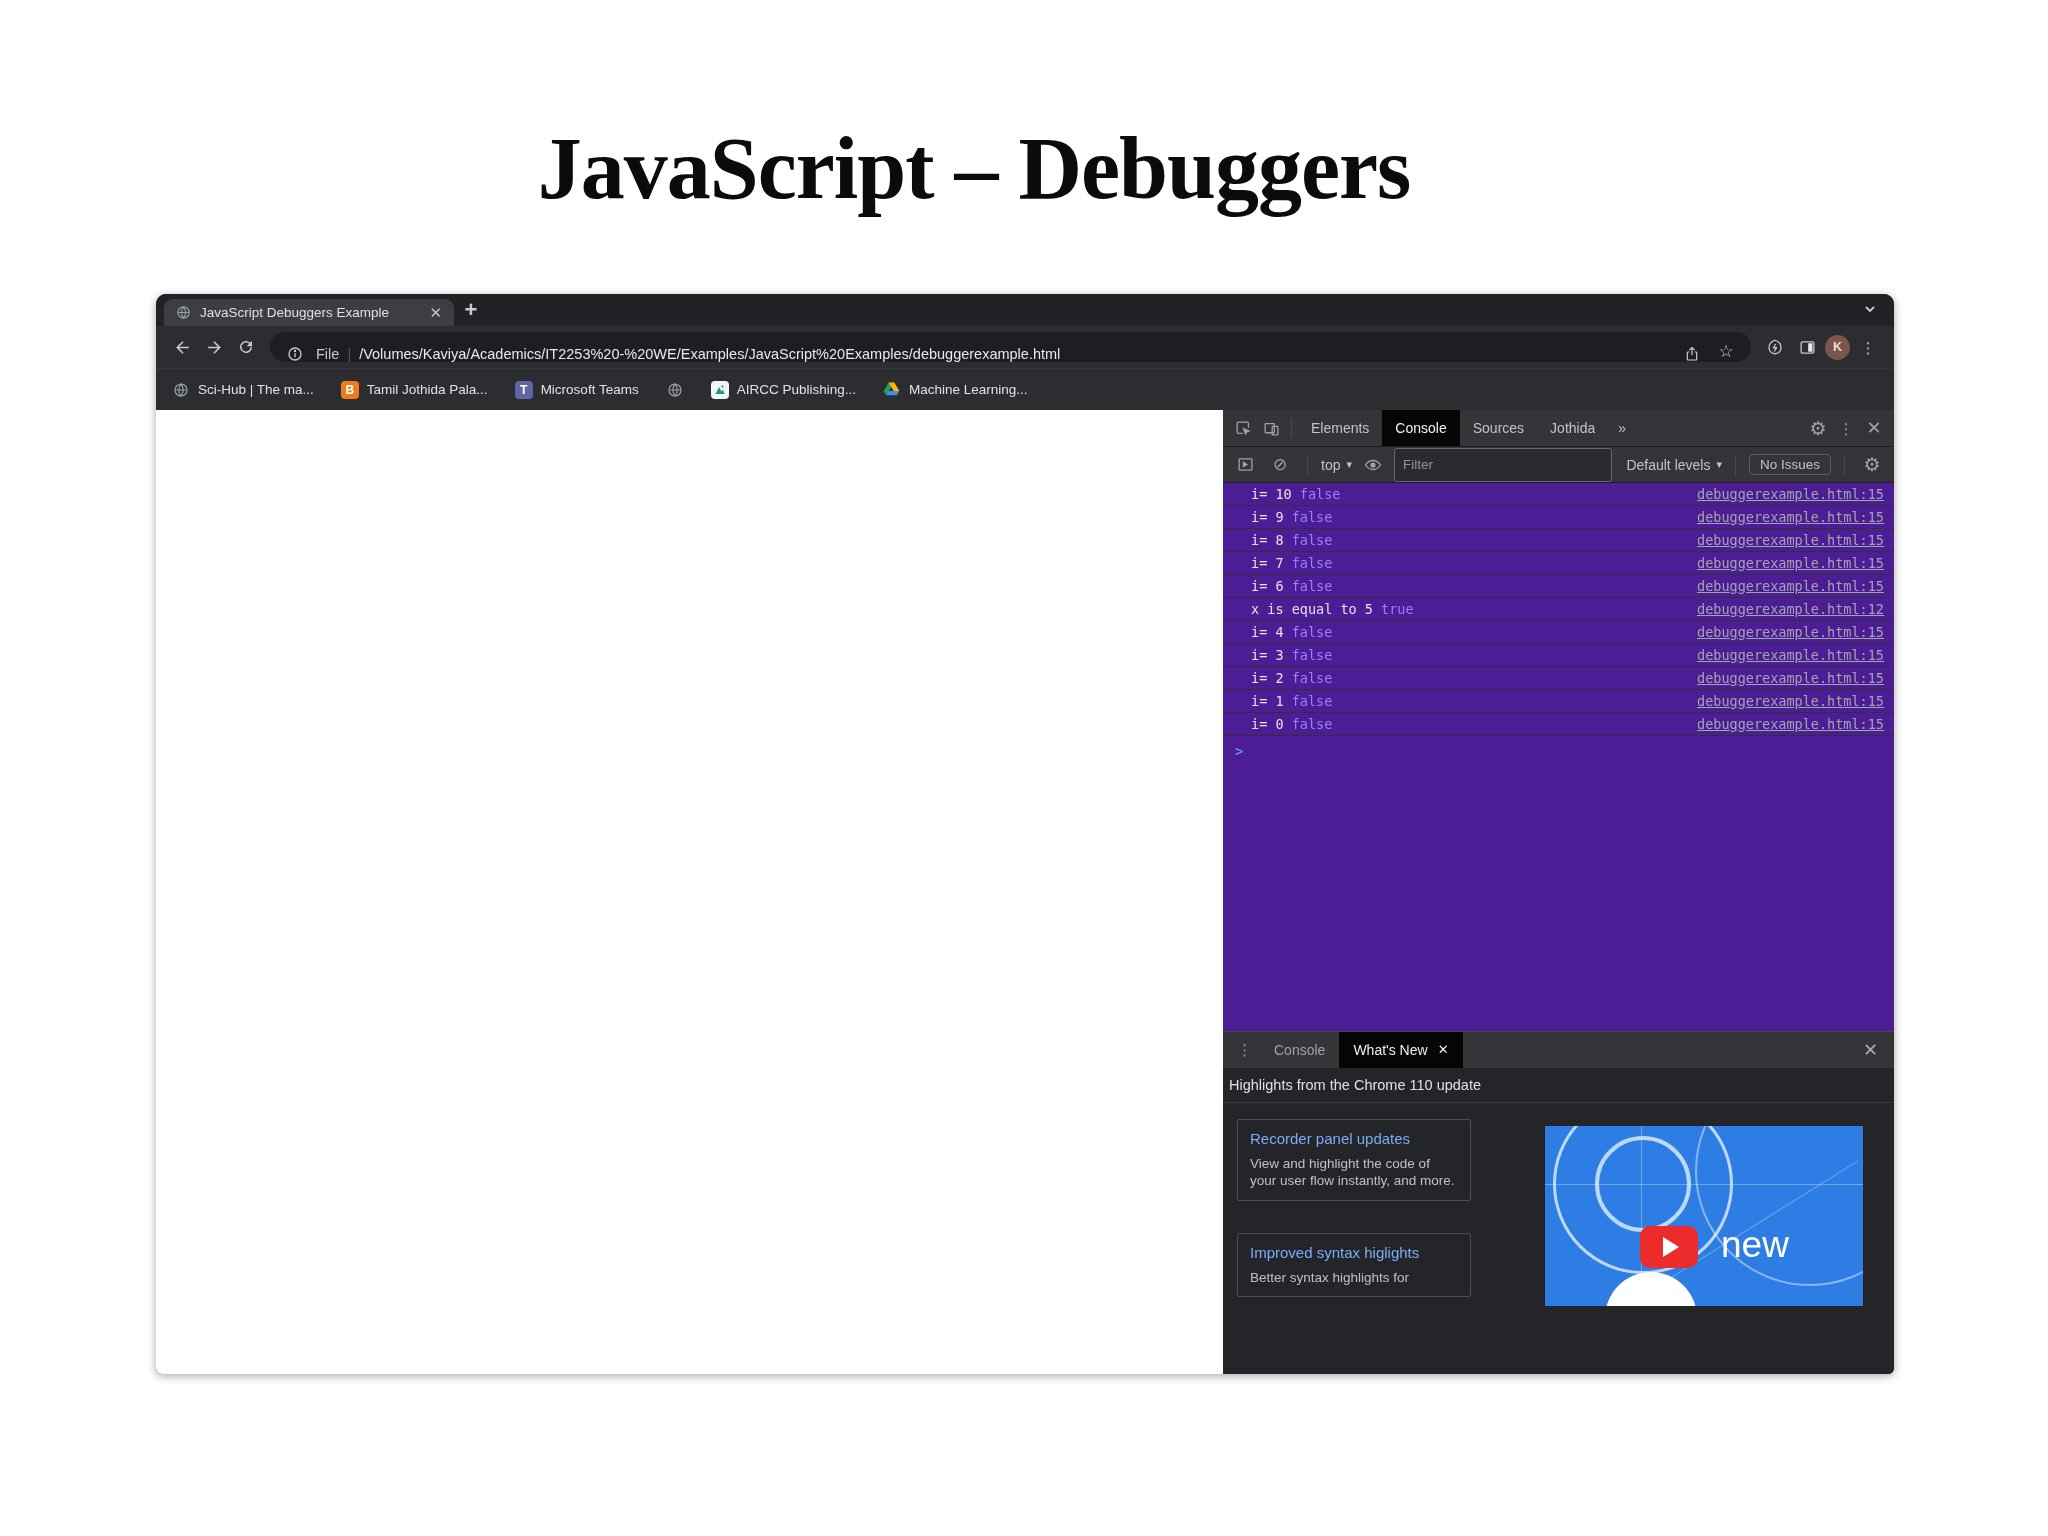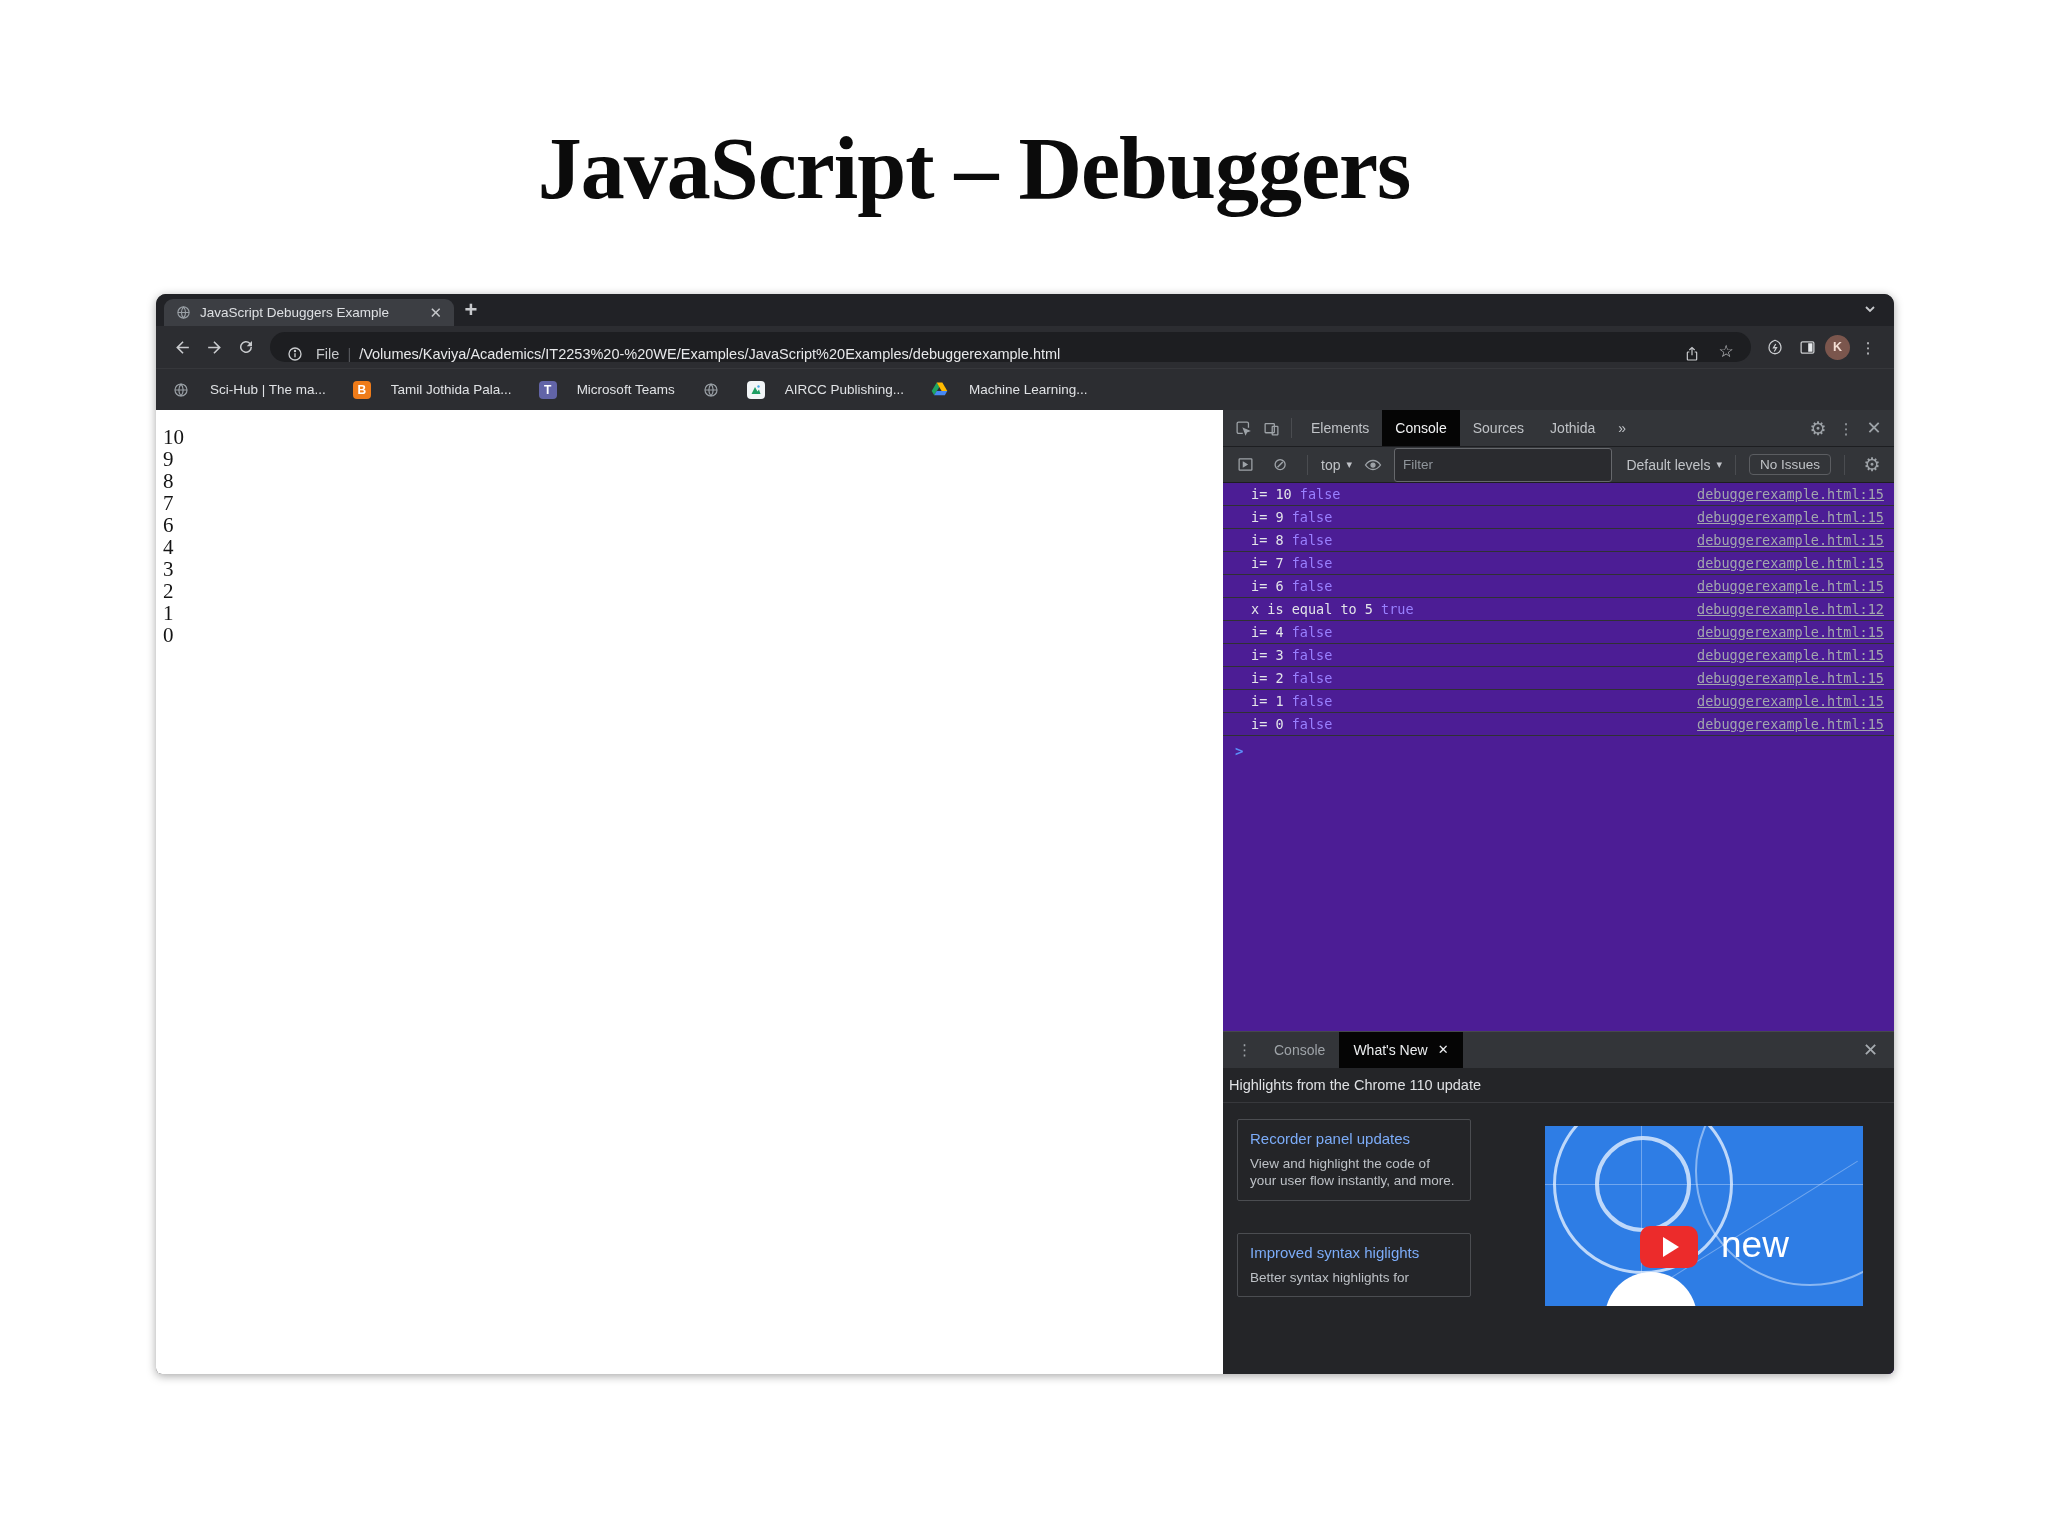--- a/index.html
+++ b/index.html
@@ -34,21 +34,21 @@
   .url-scheme { color:#c6c8cb; }
   .url-sep { color:#55575b; }
   .url-text { flex:1; white-space:nowrap; overflow:hidden; color:#e7e8ea; }
   .pill-ic { width:26px; display:flex; justify-content:center; color:#c9cbce; flex:none; }
   .avatar { width:25px; height:25px; border-radius:50%; background:#7b564d; color:#f3ddd3;
             font-size:12.5px; font-weight:bold; display:flex; align-items:center; justify-content:center; flex:none; }
 
   
   .bookmarks { height:42px; background:#2c2d31; border-top:1px solid rgba(255,255,255,.05);
                display:flex; align-items:center; padding:0 16px; gap:27px; flex:none; }
-  .bm { display:flex; align-items:center; gap:20px; color:#e0e2e5; font-size:13.5px; white-space:nowrap; }
+  .bm { display:flex; align-items:center; gap:8px; color:#e0e2e5; font-size:13.5px; white-space:nowrap; }
   .bm-ic { width:18px; height:18px; display:flex; align-items:center; justify-content:center; flex:none; }
   .sq-ic { width:18px; height:18px; border-radius:4px; display:flex; align-items:center; justify-content:center;
            font-weight:bold; color:#fff; font-size:12px; }
 
   
   .content { flex:1; display:flex; min-height:0; }
   .webpage { width:1067px; flex:none; background:#fff; padding:16px 0 0 7px;
              font-family:"Liberation Serif", serif; font-size:21px; line-height:22px; color:#141414; }
 
   
@@ -238,32 +238,20 @@
             <path fill="#4688f4" d="M23 14l-3.5 6H4.5L8 14z"></path>
           </svg>
         </span>
         <span>Machine Learning...</span>
       </div>
     </div>
 
   <div class="content">
 
     <div class="webpage">
-      <div id="page-output">
-          <div>10</div>
-          <div>9</div>
-          <div>8</div>
-          <div>7</div>
-          <div>6</div>
-          <div>4</div>
-          <div>3</div>
-          <div>2</div>
-          <div>1</div>
-          <div>0</div>
-        </div>
     </div>
 
     <div class="devtools">
 
       <div class="dt-topbar">
         <span class="dt-ic">
           <svg width="17" height="17" viewBox="0 0 24 24" fill="none" stroke="currentColor" stroke-width="1.8">
               <path d="M11 19H5a2 2 0 0 1-2-2V5a2 2 0 0 1 2-2h12a2 2 0 0 1 2 2v6"></path>
               <path d="M12 12l8 3.5-3.5 1.2L15 20z" fill="currentColor"></path>
             </svg>

